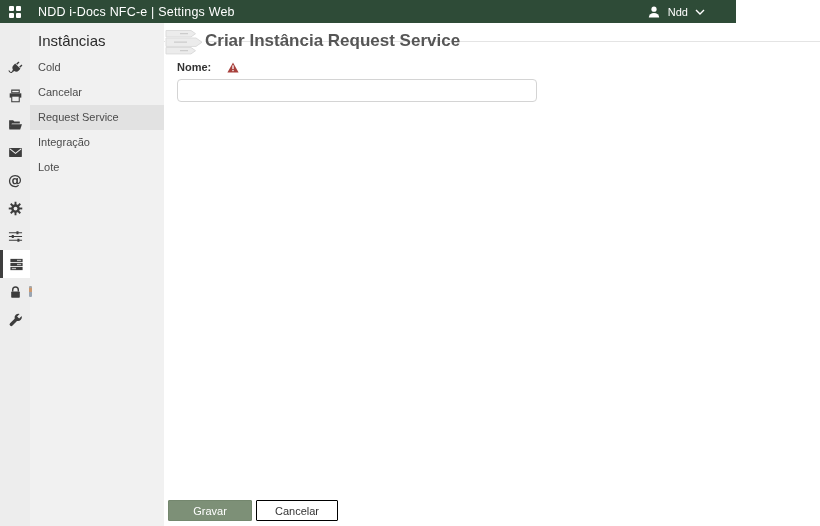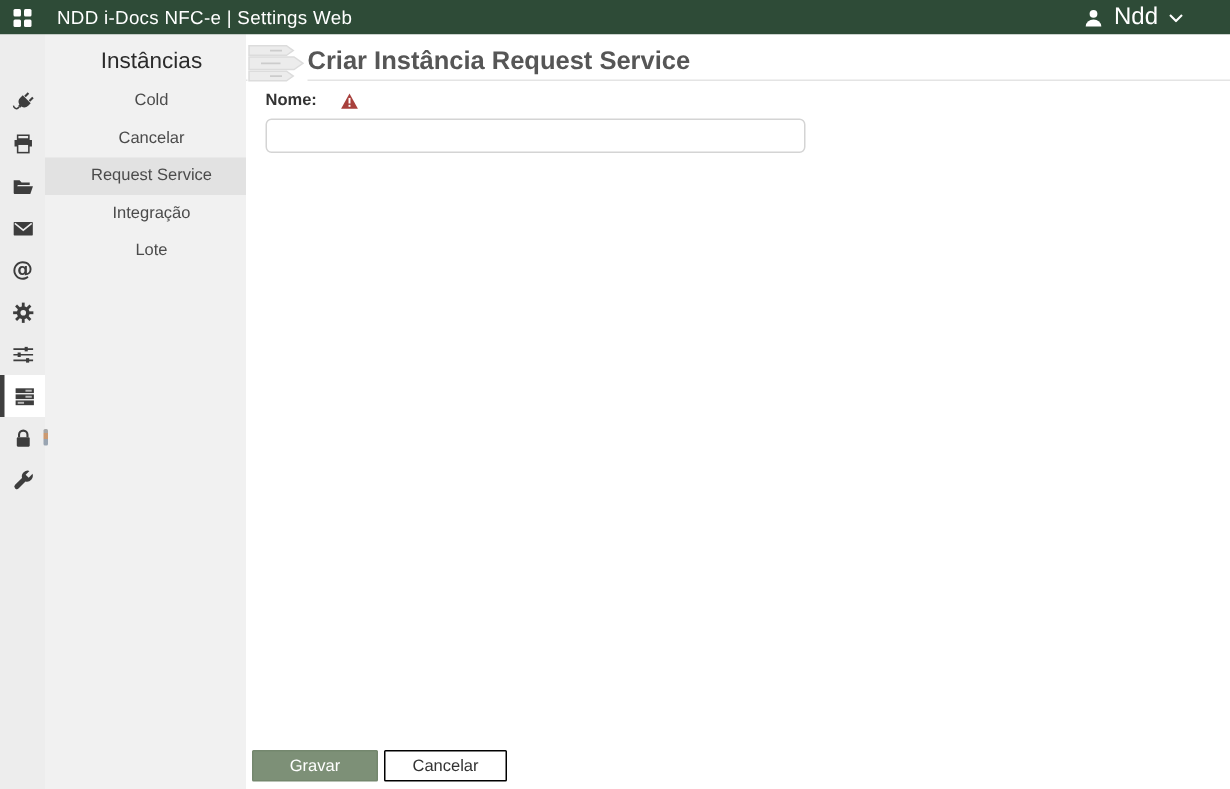--- a/index.html
+++ b/index.html
@@ -1,48 +1,48 @@
 <!DOCTYPE html>
 <html style="--topbar-bg: #2e4b37; --save-button-bg: #7d9077; --warning-red: #a8403c; --sidebar-bg: #f1f1f1; --selected-item-bg: #e2e2e2;"><head>
 <meta charset="utf-8">
 <style>
   * { margin:0; padding:0; box-sizing:border-box; }
   html,body { width:820px; height:526px; overflow:hidden;
     font-family:"Liberation Sans","DejaVu Sans",sans-serif; background:#fff; }
   .stage { position:relative; width:820px; height:526px; background:#fff; }
 
   
-  .topbar { position:absolute; left:0; top:0; width:820px; height:23px;
+  .topbar { position:absolute; left:0; top:0; width:736px; height:23px;
     background:var(--topbar-bg,#2e4b37); display:flex; align-items:center; }
   .waffle { width:30px; height:23px; display:flex; align-items:center; justify-content:center; cursor:pointer; }
   .waffle-grid { width:12px; height:12px; display:grid; grid-template-columns:5px 5px; grid-template-rows:5px 5px; gap:2px; }
   .waffle-grid i { background:#fff; border-radius:1px; }
   .topbar-title { color:#fff; font-size:12.5px; margin-left:8px; letter-spacing:0.2px; }
   .topbar-spacer { flex:1; }
   .topbar-user { display:flex; align-items:center; gap:7px; padding-right:31px; cursor:pointer; }
-  .topbar-user .uname { color:#fff; font-size:16px; }
+  .topbar-user .uname { color:#fff; font-size:11px; }
 
   
   .rail { position:absolute; left:0; top:23px; width:30px; height:503px; background:#ededed; }
   .rail-items { margin-top:31px; }
   .rail-item { width:30px; height:28px; display:flex; align-items:center; justify-content:center;
     color:#3d3d3d; cursor:pointer; }
   .rail-item.selected { background:#fff; border-left:3px solid #3f3f3f; }
   .rail-item .at-glyph { font-family:"DejaVu Sans",sans-serif; font-size:14px; font-weight:bold; line-height:1; }
 
   
   .sidebar { position:absolute; left:30px; top:23px; width:134px; height:503px;
-    background:var(--sidebar-bg,#f1f1f1);text-align:center; }
+    background:var(--sidebar-bg,#f1f1f1); }
   .sidebar-heading { margin:9px 0 6px 8px; font-size:15px; color:#2b2b2b; }
   .menu-item { height:25px; line-height:25px; padding-left:8px; font-size:11px; color:#4b4b4b; cursor:pointer; }
   .menu-item.selected { background:var(--selected-item-bg,#e2e2e2); }
 
   
   .main { position:absolute; left:164px; top:23px; width:656px; height:503px; background:#fff; }
-  .main-header { position:relative; height:31px; border-bottom:1px solid #e4e4e4; }
+  .main-header { position:relative; height:19px; border-bottom:1px solid #e4e4e4; }
   .header-icon { position:absolute; left:1px; top:3px; width:40px; height:34px; background:#fff; z-index:2; }
   .main-title { position:absolute; left:41px; top:8px; font-size:17px; font-weight:600;
     color:#565656; white-space:nowrap; }
   .form-area { position:absolute; left:13px; top:37px; }
   .label-row { display:flex; align-items:center; gap:16px; height:14px; }
   .label-row label { font-size:11px; font-weight:bold; color:#333; }
   .name-input { margin-top:5px; display:block; width:360px; height:23px;
     border:1px solid #d4d4d4; border-radius:4px; background:#fff; outline:none;
     font-size:12px; padding:0 6px; color:#333; }
   .actions { position:absolute; left:4px; top:477px; display:flex; gap:4px;align-items:flex-end; }

